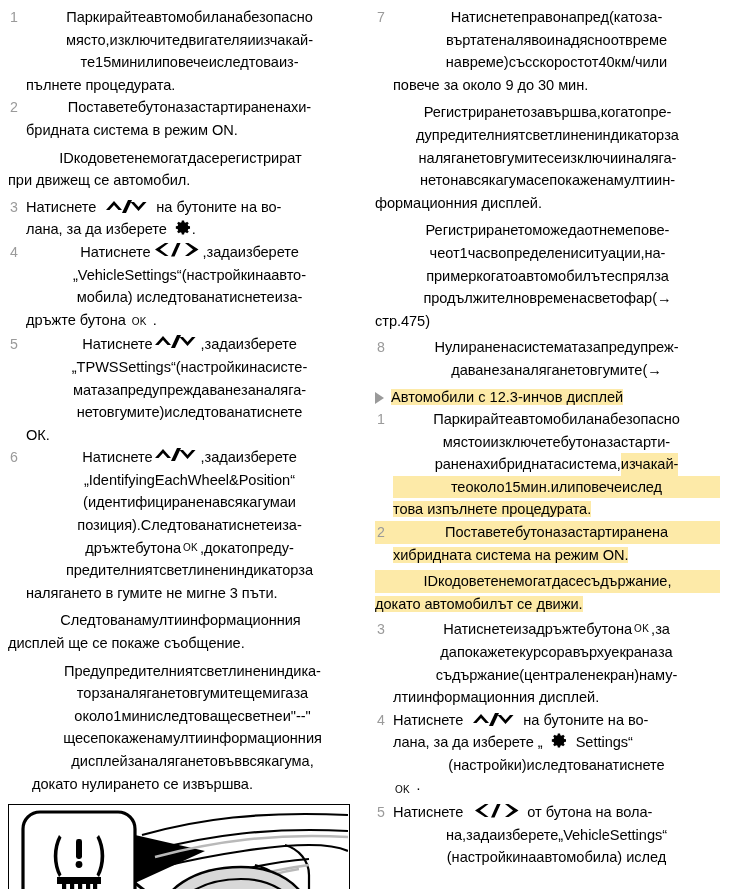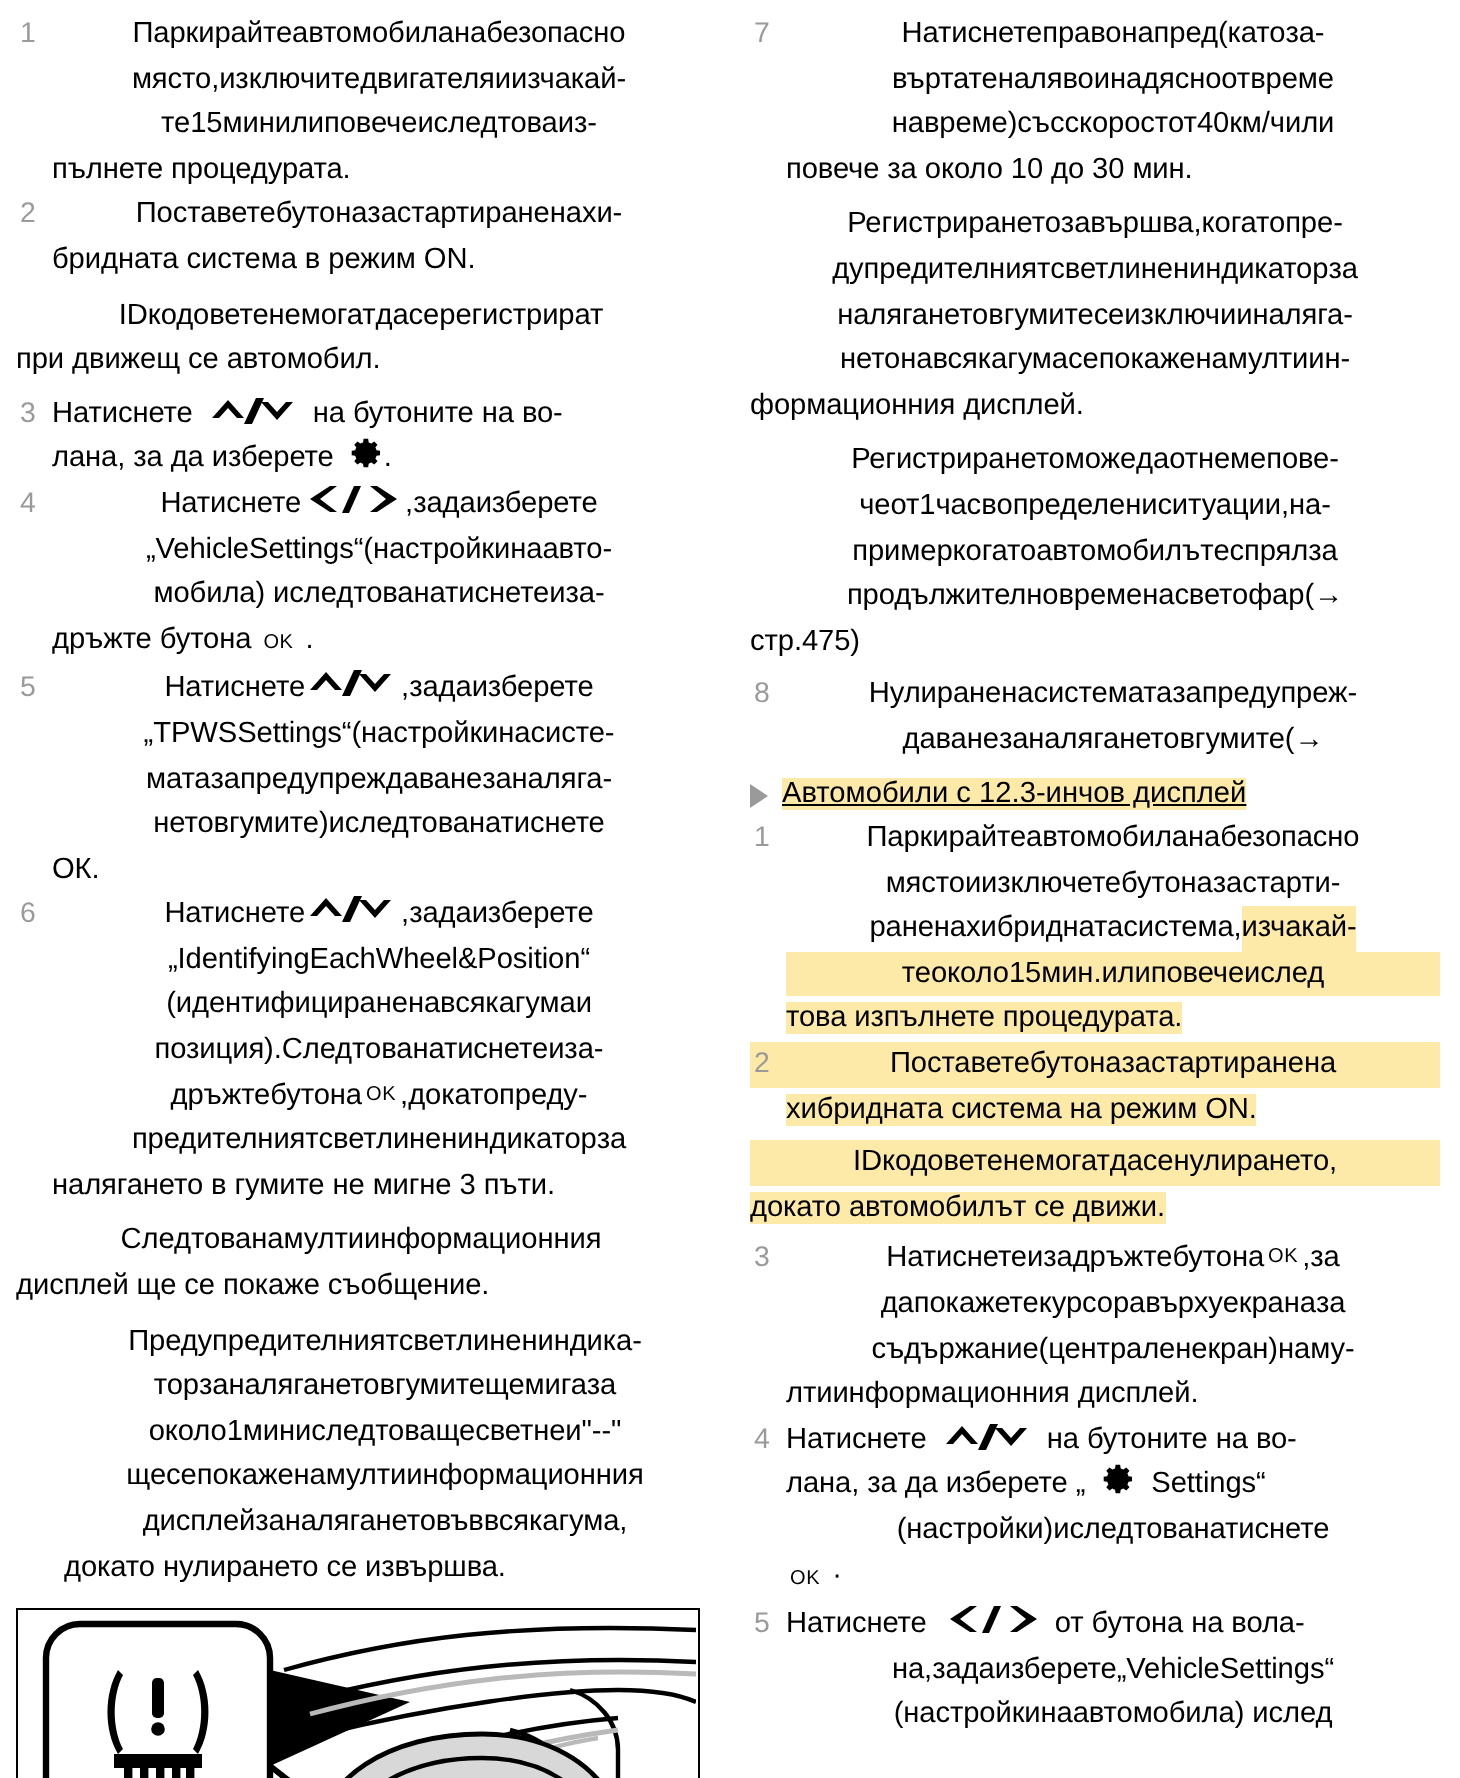--- a/index.html
+++ b/index.html
@@ -71,21 +71,20 @@
   .step .body {
     flex: 1 1 auto;
     min-width: 0;
   }
 
   
   .sec-head {
     display: flex;
     align-items: flex-start;
     margin: 0;
-    text-decoration: underline;
   }
   .sec-head .tri {
     flex: 0 0 auto;
     width: 16px;
     padding-top: 6px;
     box-sizing: border-box;
   }
   .sec-head .tri i {
     display: block;
     width: 0; height: 0;
@@ -490,21 +489,21 @@
           <span class="ln j">
               <span>на</span>
               <span>време)</span>
               <span>със</span>
               <span>скорост</span>
               <span>от</span>
               <span>40</span>
               <span>км/ч</span>
               <span>или</span>
             </span>
-          <span class="ln">повече за около 10 до 30 мин.</span>
+          <span class="ln">повече за около 9 до 30 мин.</span>
         </div>
       </div>
     </div>
 
     <div class="para" style="margin-top:5px;">
       <span class="ln j">
           <span>Регистрирането</span>
           <span>завършва,</span>
           <span>когато</span>
           <span>пре-</span>
@@ -660,21 +659,21 @@
     </div>
 
     <div class="para" style="margin-top:4px;">
       <span class="ln j hl-line">
           <span>ID</span>
           <span>кодовете</span>
           <span>не</span>
           <span>могат</span>
           <span>да</span>
           <span>се</span>
-          <span>нулирането,</span>
+          <span>съдържание,</span>
         </span>
       <span class="ln"><span class="hl">докато автомобилът се движи.</span></span>
     </div>
 
     <div class="step" style="margin-top:3px;">
       <div class="num">3</div>
       <div class="body">
         <div class="para">
           <span class="ln j">
               <span>Натиснете</span>

